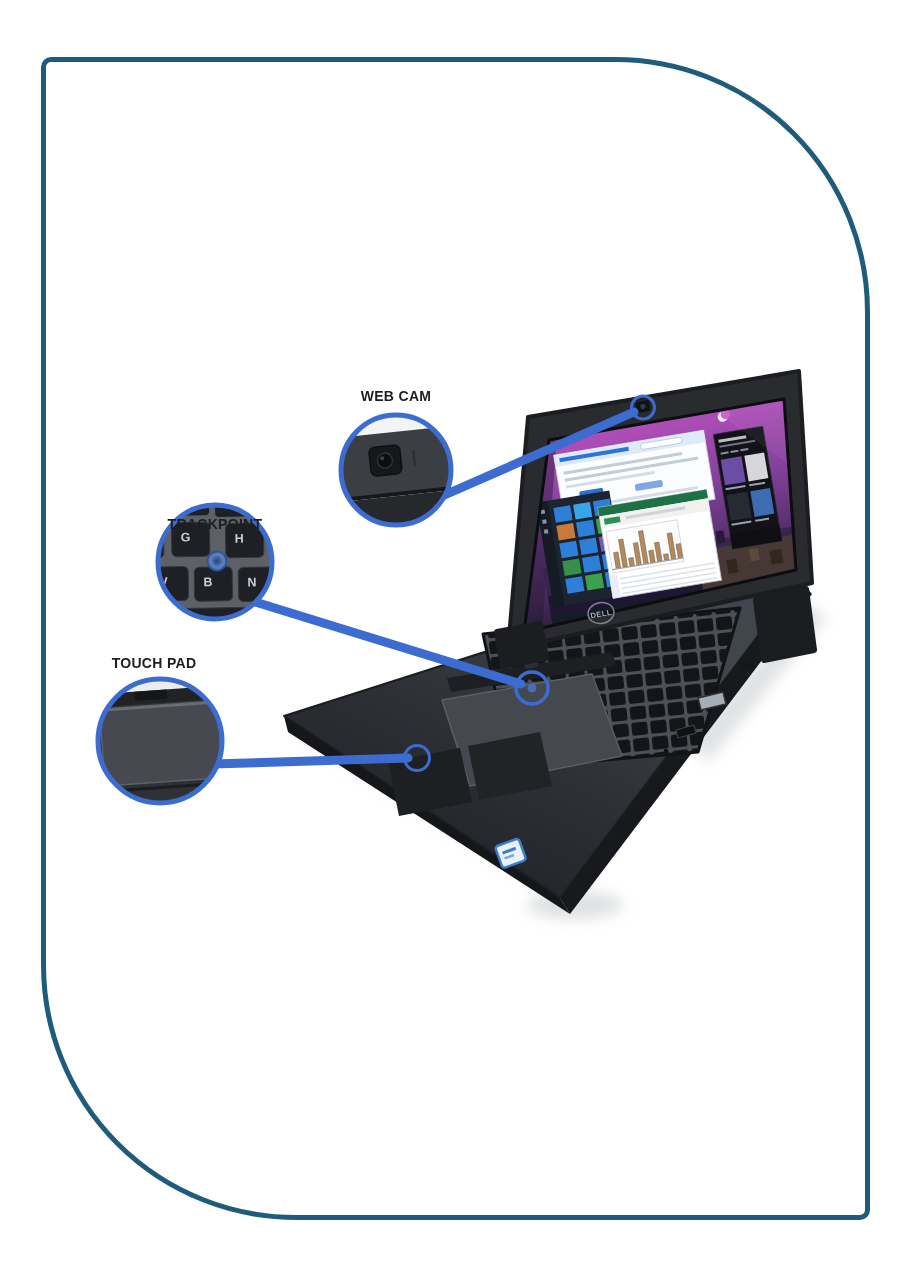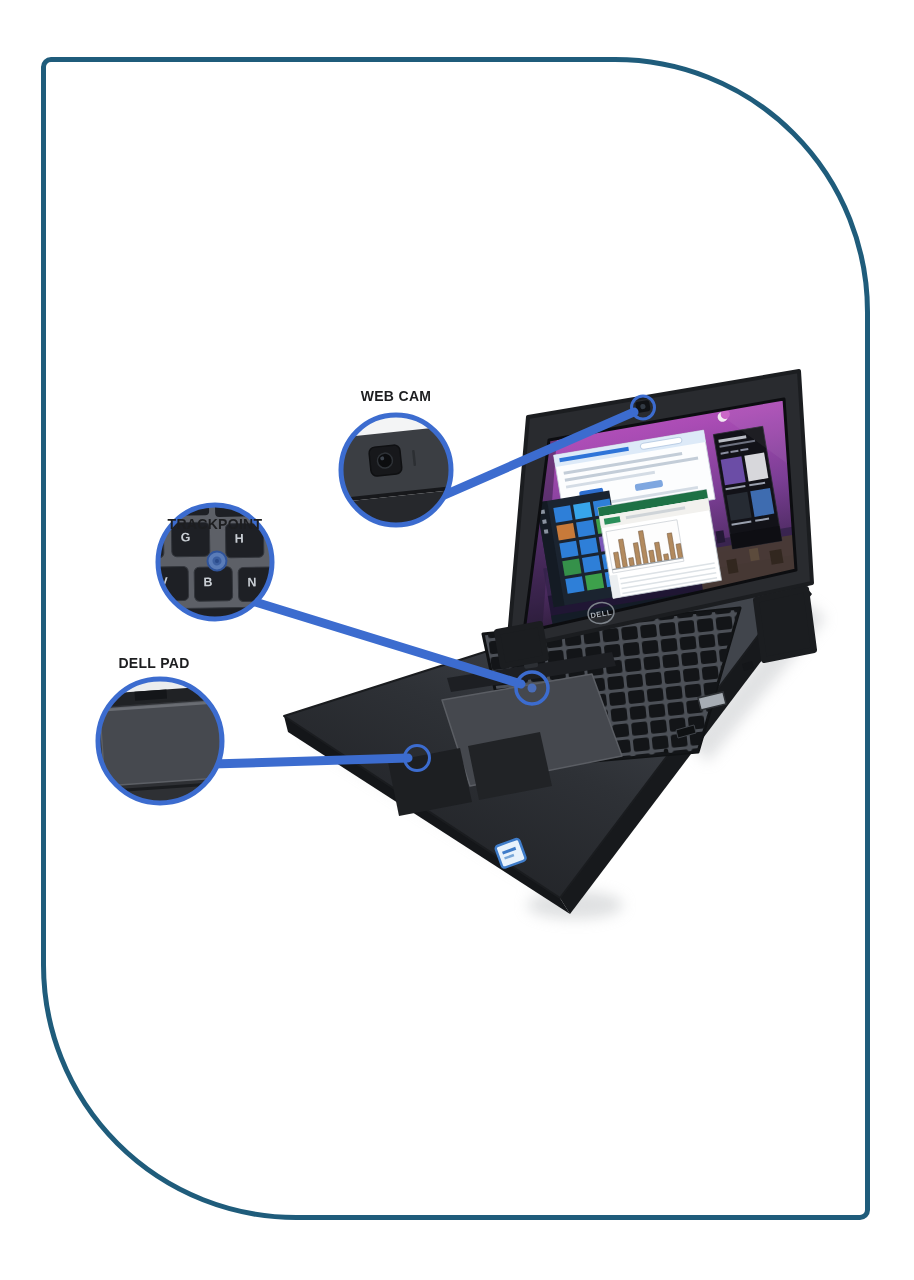--- a/index.html
+++ b/index.html
@@ -305,14 +305,14 @@
           <rect x="102" y="705" width="118" height="2.5" fill="#6a6d73"></rect>
           <rect x="90" y="786" width="142" height="3" fill="#1a1c1f"></rect>
         </g>
       </g>
       <circle cx="160" cy="741" r="62" fill="none" stroke-width="5" stroke="#3c6ccf"></circle>
     </g>
   </svg>
 
   <div class="callout-label lbl-webcam">WEB CAM</div>
   <div class="callout-label lbl-trackpoint">TRACKPOINT</div>
-  <div class="callout-label lbl-touchpad">DELL PAD</div>
+  <div class="callout-label lbl-touchpad">TOUCH PAD</div>
 </div>
 
 </body></html>

